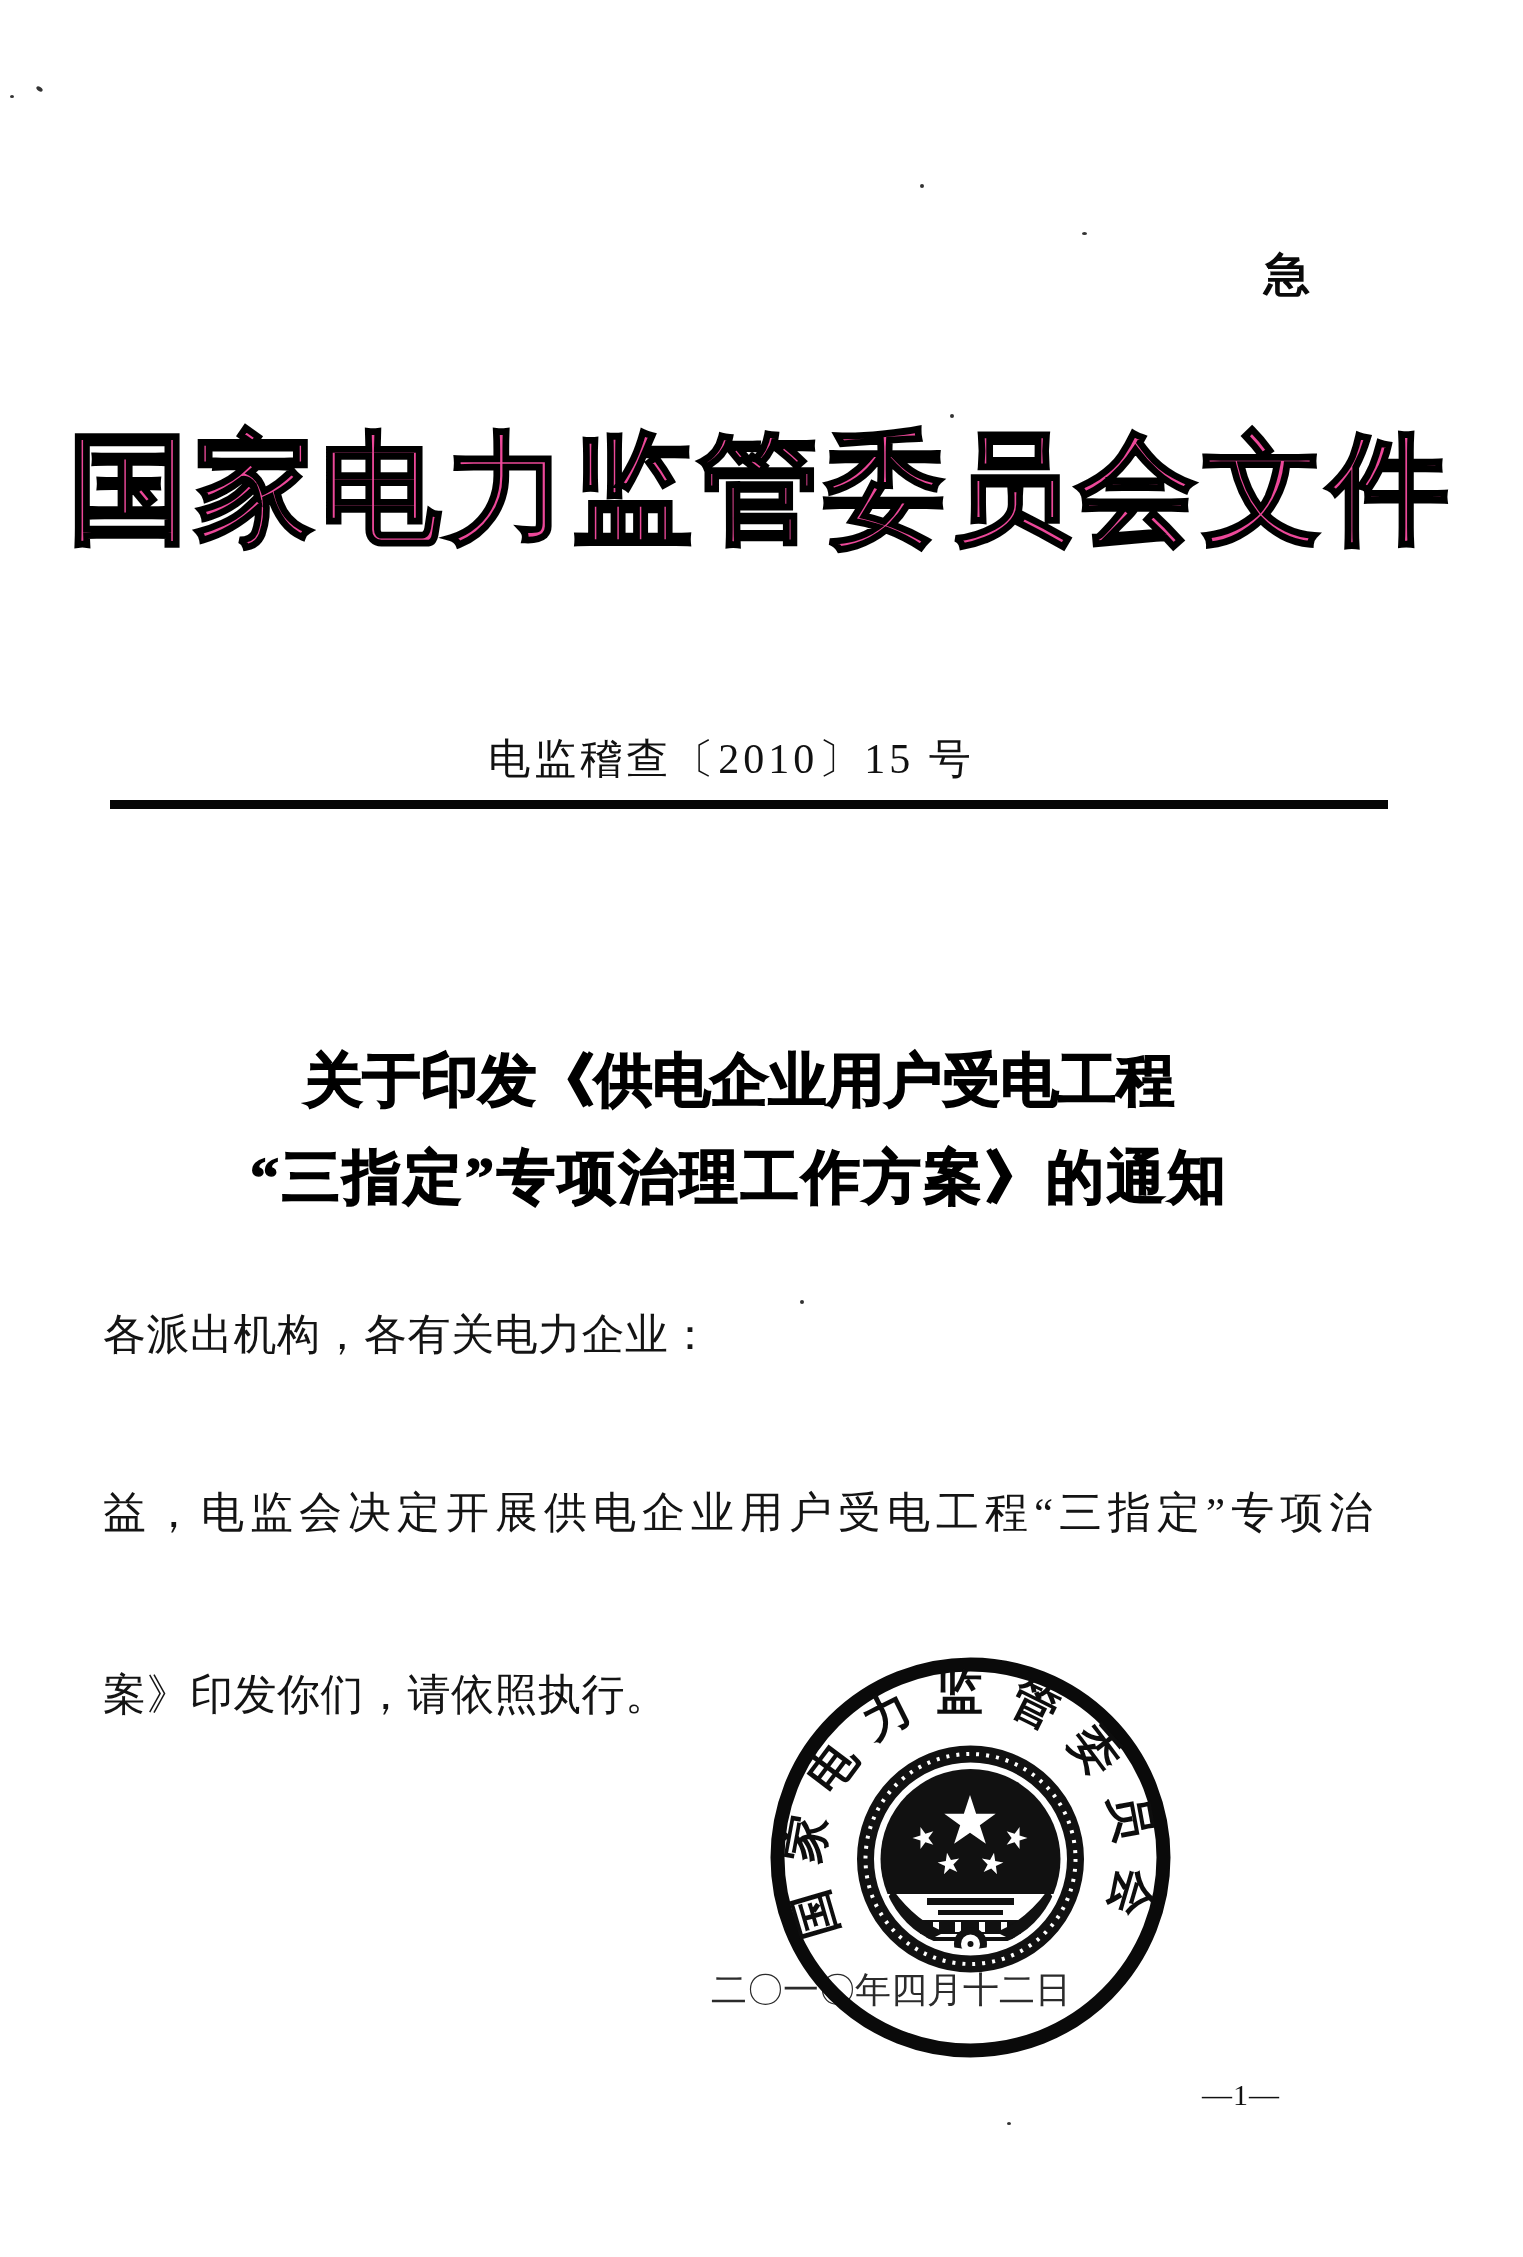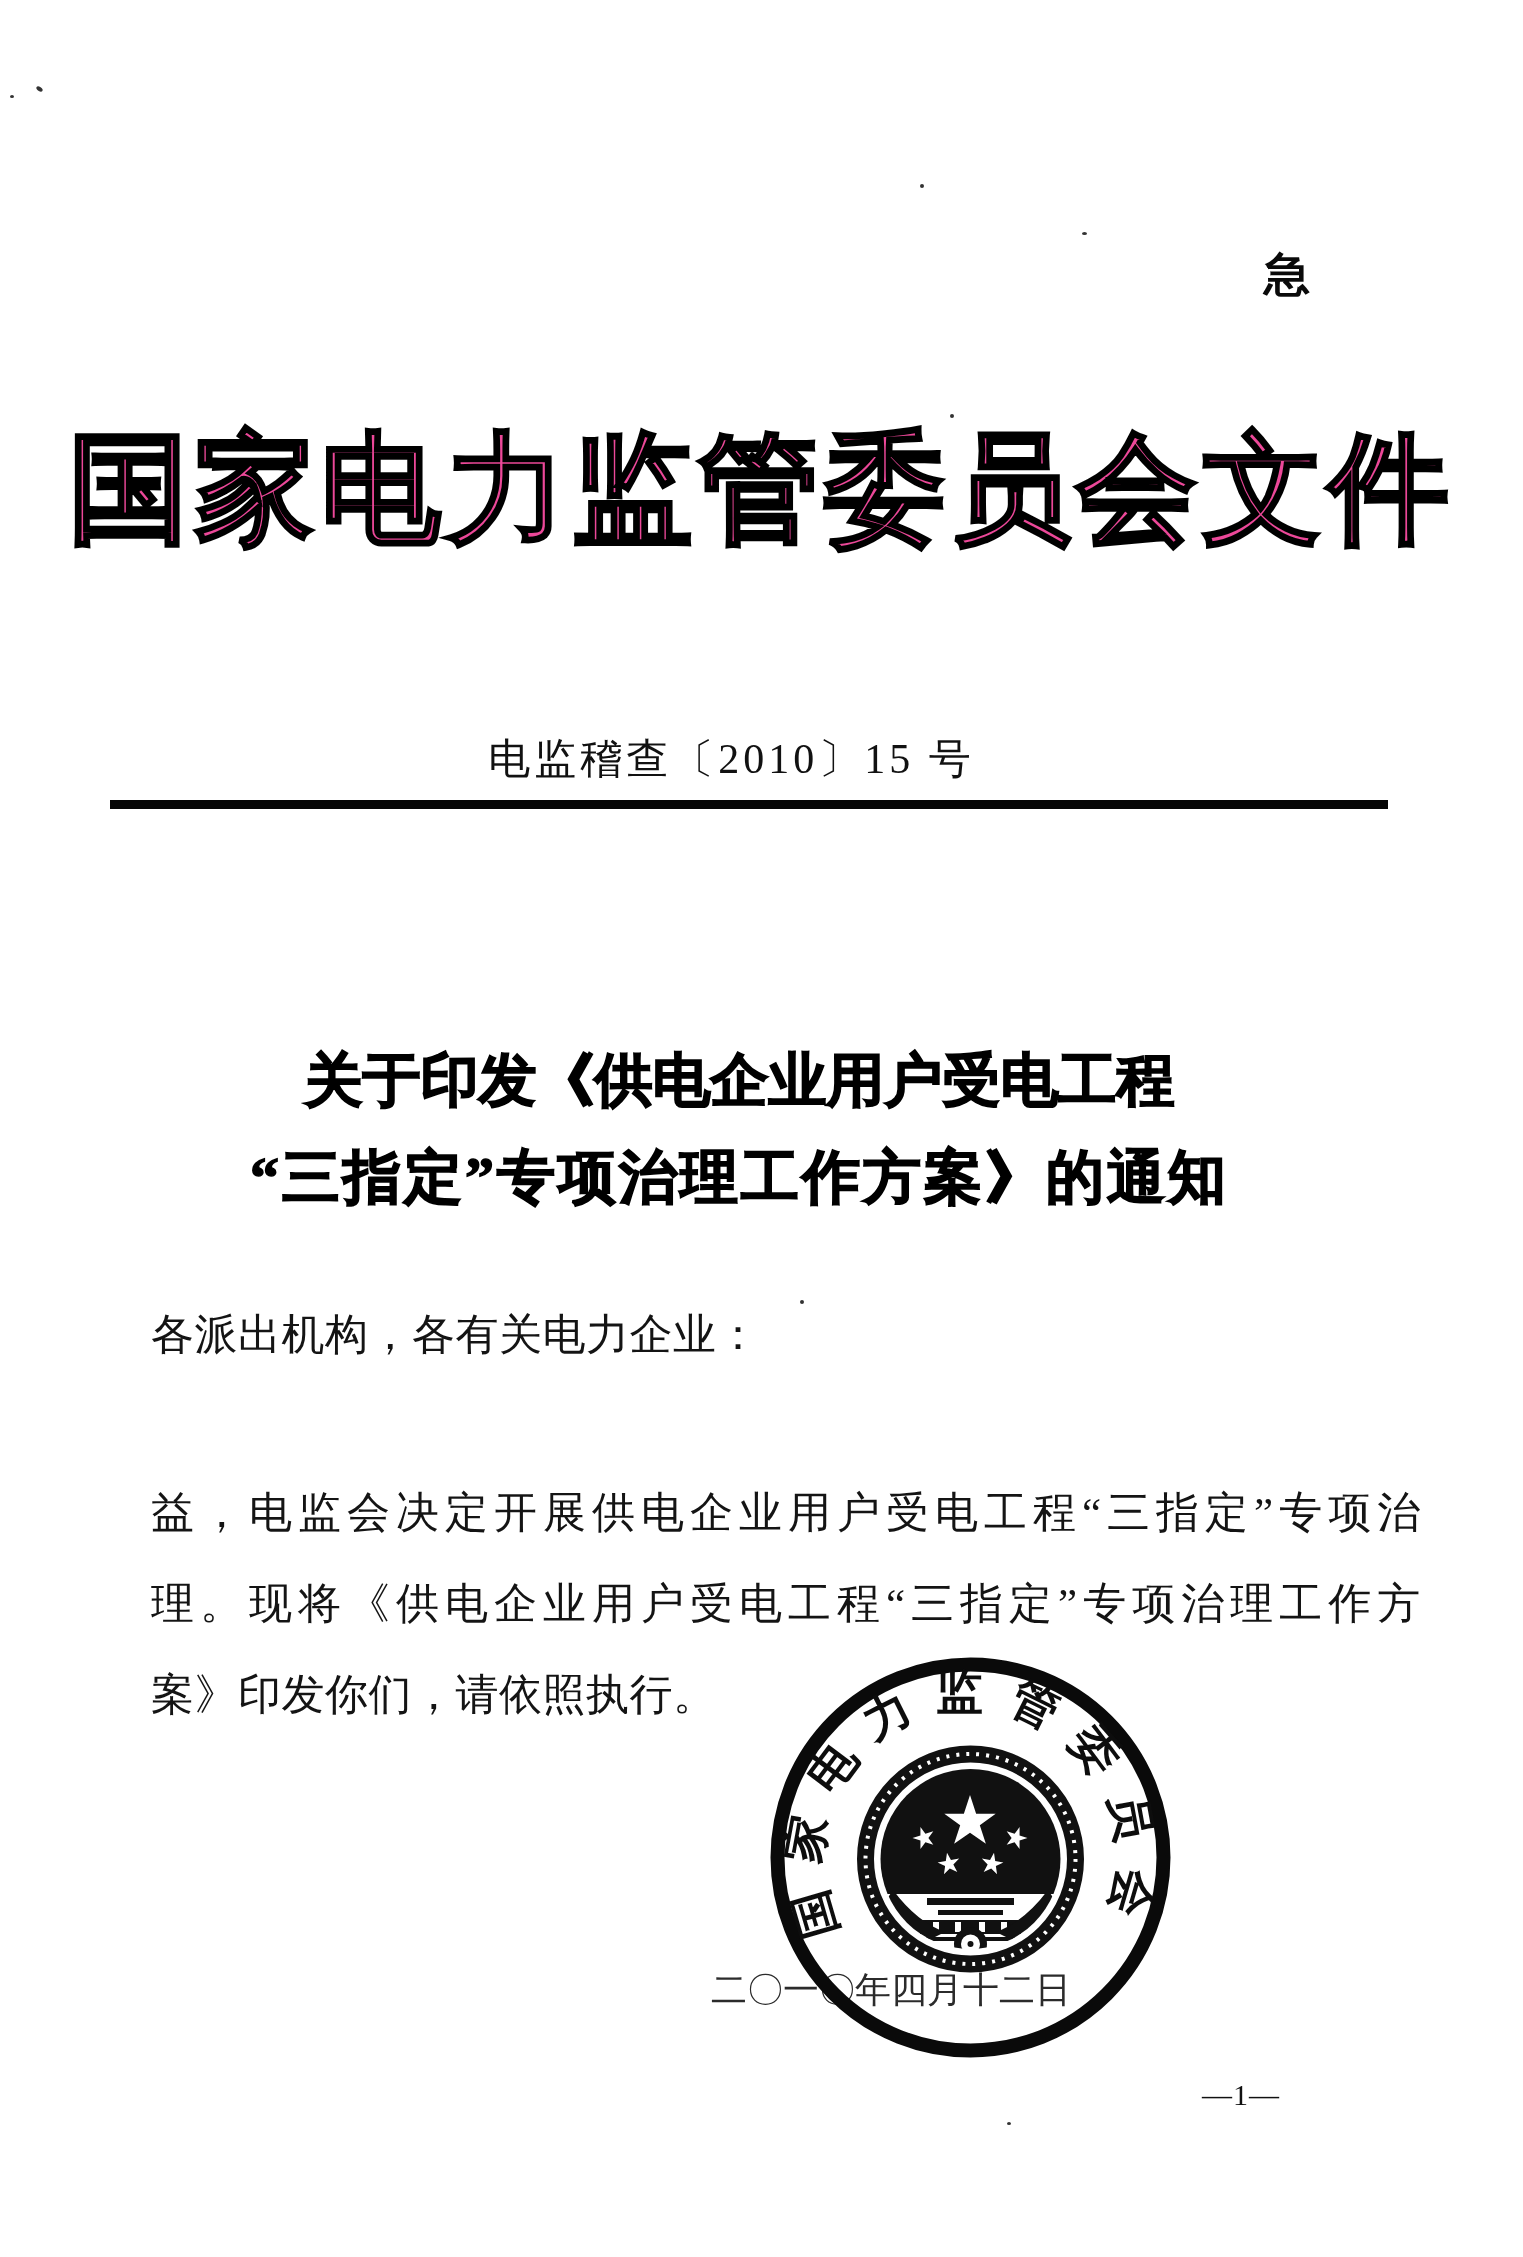--- a/index.html
+++ b/index.html
@@ -42,21 +42,21 @@
     position:absolute; left:0; top:1032px; width:100%;
     transform:translateX(-22px);
     text-align:center;
     font-size:58px; font-weight:900; line-height:97px;
     -webkit-text-stroke:1.5px #000;
     color:#000;
   }
   .notice-title .t2 { letter-spacing:3px; }
   .bl {
     position:absolute; left:103px;
-    font-size:43px; color:#141414; white-space:nowrap;margin-left:48px;
+    font-size:43px; color:#141414; white-space:nowrap;
   }
   .bl.l1 { top:1306px; letter-spacing:0.5px; }
   .bl.l2 { top:1393px; left:190px; letter-spacing:4.5px; }
   .bl.l3 { top:1484px; letter-spacing:6px; }
   .bl.l4 { top:1575px; letter-spacing:6px; }
   .bl.l5 { top:1666px; letter-spacing:0.5px; }
   .issue-date {
     position:absolute; left:711px; top:1966px;
     font-size:36px; letter-spacing:0px; color:#2b2b2b;
     white-space:nowrap;
@@ -100,21 +100,20 @@
 
   <div class="rule"></div>
 
   <div class="notice-title">
     <div class="t1">关于印发《供电企业用户受电工程</div>
     <div class="t2">“三指定”专项治理工作方案》的通知</div>
   </div>
 
   <div class="bl l1">各派出机构，各有关电力企业：</div>
   <div class="bl l3">益，电监会决定开展供电企业用户受电工程“三指定”专项治</div>
-  <div class="bl l4">理。现将《供电企业用户受电工程“三指定”专项治理工作方</div>
   <div class="bl l5">案》印发你们，请依照执行。</div>
 
   <div class="issue-date">二〇一〇年四月十二日</div>
 
   <svg class="seal" viewBox="0 0 407 407" aria-hidden="true">
     <defs>
       <polygon id="star5" points="0,-1 0.227,-0.309 0.951,-0.309 0.363,0.118 0.588,0.809 0,0.4 -0.588,0.809 -0.363,0.118 -0.951,-0.309 -0.227,-0.309"></polygon>
       <clipPath id="emblemClip">
           <circle cx="203.5" cy="205" r="90"></circle>
         </clipPath>

